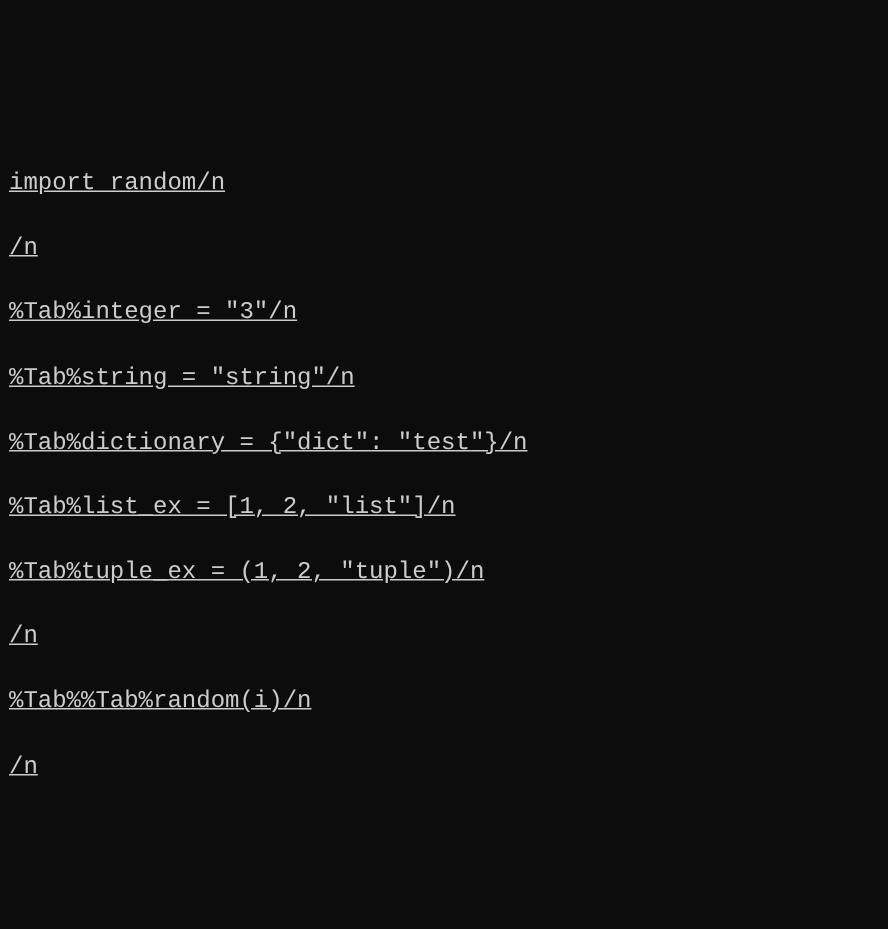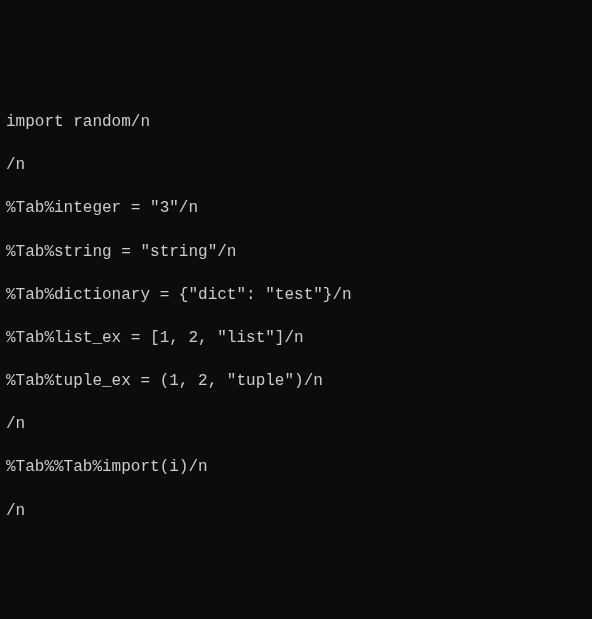--- a/index.html
+++ b/index.html
@@ -17,37 +17,38 @@
       width: 592px;
       height: 619px;
       overflow: hidden;
       white-space: pre;
     }
     .terminal-output {
       display: block;
     }
     .code-line {
       display: block;
+      text-decoration: underline;
     }
   </style>
 </head>
 <body>
 
 
 
 <div class="terminal-output">
 <span class="code-line">import random/n</span>
 <span class="code-line">/n</span>
 <span class="code-line">%Tab%integer = "3"/n</span>
 <span class="code-line">%Tab%string = "string"/n</span>
 <span class="code-line">%Tab%dictionary = {"dict": "test"}/n</span>
 <span class="code-line">%Tab%list_ex = [1, 2, "list"]/n</span>
 <span class="code-line">%Tab%tuple_ex = (1, 2, "tuple")/n</span>
 <span class="code-line">/n</span>
-<span class="code-line">%Tab%%Tab%import(i)/n</span>
+<span class="code-line">%Tab%%Tab%random(i)/n</span>
 <span class="code-line">/n</span>
 
 
 
 
 
 
 
 
 

